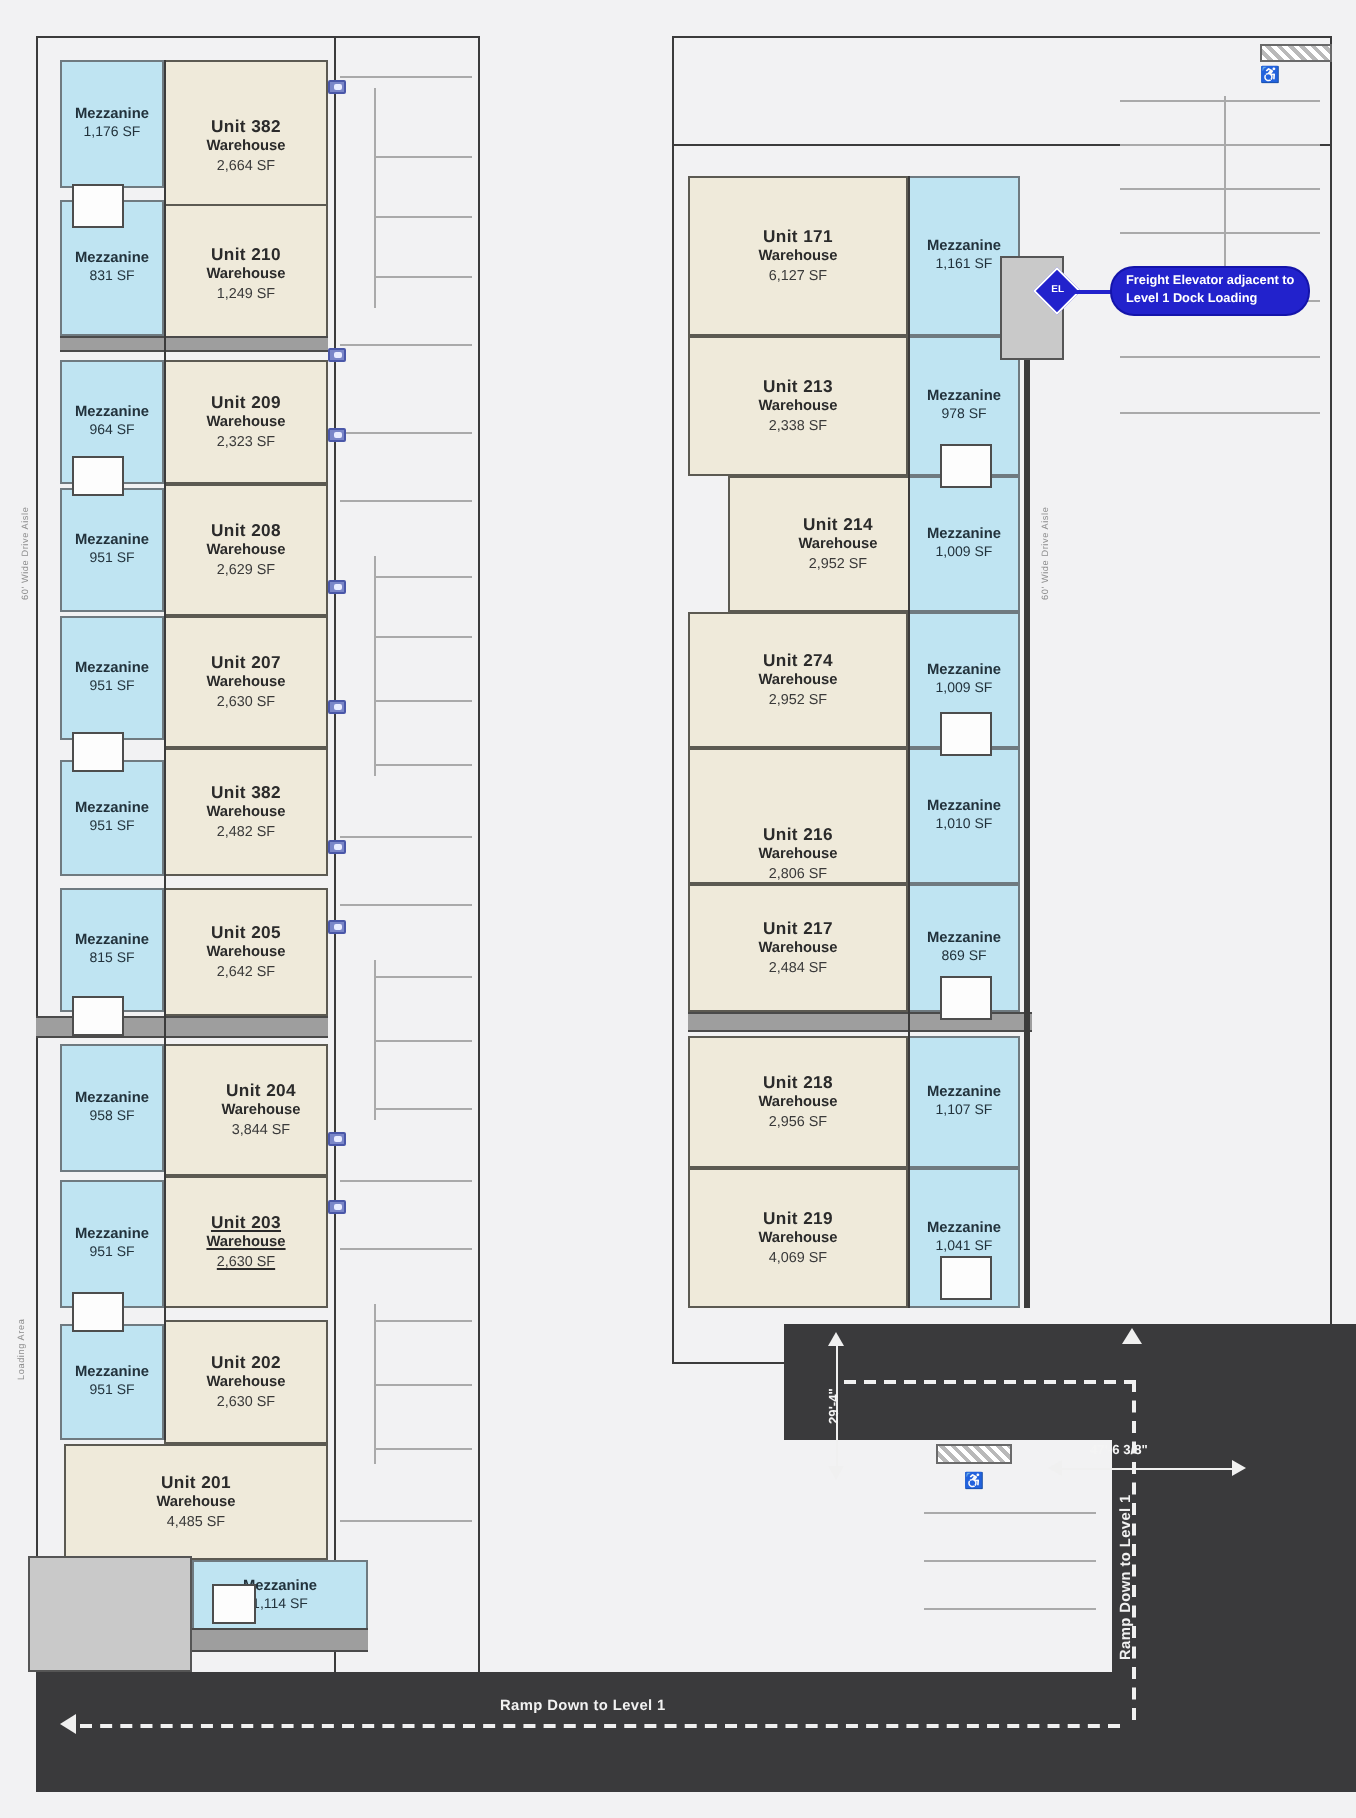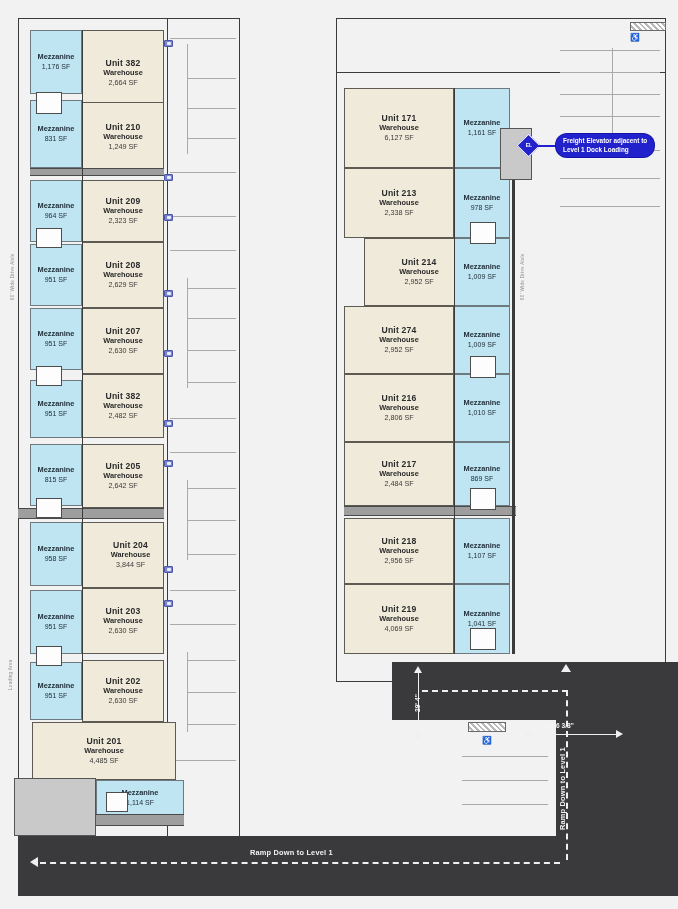--- a/index.html
+++ b/index.html
@@ -236,31 +236,31 @@
   <div class="unit" style="left:82px;top:444px;width:82px;height:64px;">
     <div class="u-name">Unit 205</div>
     <div class="u-type">Warehouse</div>
     <div class="u-area">2,642 SF</div>
   </div>
   <div class="unit" style="left:82px;top:522px;width:82px;height:66px;padding-left:15px;">
     <div class="u-name">Unit 204</div>
     <div class="u-type">Warehouse</div>
     <div class="u-area">3,844 SF</div>
   </div>
-  <div class="unit" style="left:82px;top:588px;width:82px;height:66px;">
+  <div class="unit" style="left:82px;top:588px;width:82px;height:66px;text-decoration:underline;">
     <div class="u-name">Unit 203</div>
     <div class="u-type">Warehouse</div>
     <div class="u-area">2,630 SF</div>
   </div>
   <div class="unit" style="left:82px;top:660px;width:82px;height:62px;">
     <div class="u-name">Unit 202</div>
     <div class="u-type">Warehouse</div>
     <div class="u-area">2,630 SF</div>
   </div>
-  <div class="unit" style="left:32px;top:722px;width:144px;height:58px;text-align:right;">
+  <div class="unit" style="left:32px;top:722px;width:132px;height:58px;text-align:right;">
     <div class="u-name">Unit 201</div>
     <div class="u-type">Warehouse</div>
     <div class="u-area">4,485 SF</div>
   </div>
 
   <div class="unit" style="left:344px;top:88px;width:110px;height:80px;">
     <div class="u-name">Unit 171</div>
     <div class="u-type">Warehouse</div>
     <div class="u-area">6,127 SF</div>
   </div>
@@ -272,21 +272,21 @@
   <div class="unit" style="left:364px;top:238px;width:110px;height:68px;">
     <div class="u-name">Unit 214</div>
     <div class="u-type">Warehouse</div>
     <div class="u-area">2,952 SF</div>
   </div>
   <div class="unit" style="left:344px;top:306px;width:110px;height:68px;">
     <div class="u-name">Unit 274</div>
     <div class="u-type">Warehouse</div>
     <div class="u-area">2,952 SF</div>
   </div>
-  <div class="unit" style="left:344px;top:374px;width:110px;height:68px;">
+  <div class="unit" style="left:344px;top:374px;width:110px;height:68px;justify-content:flex-end;">
     <div class="u-name">Unit 216</div>
     <div class="u-type">Warehouse</div>
     <div class="u-area">2,806 SF</div>
   </div>
   <div class="unit" style="left:344px;top:442px;width:110px;height:64px;">
     <div class="u-name">Unit 217</div>
     <div class="u-type">Warehouse</div>
     <div class="u-area">2,484 SF</div>
   </div>
   <div class="unit" style="left:344px;top:518px;width:110px;height:66px;">

